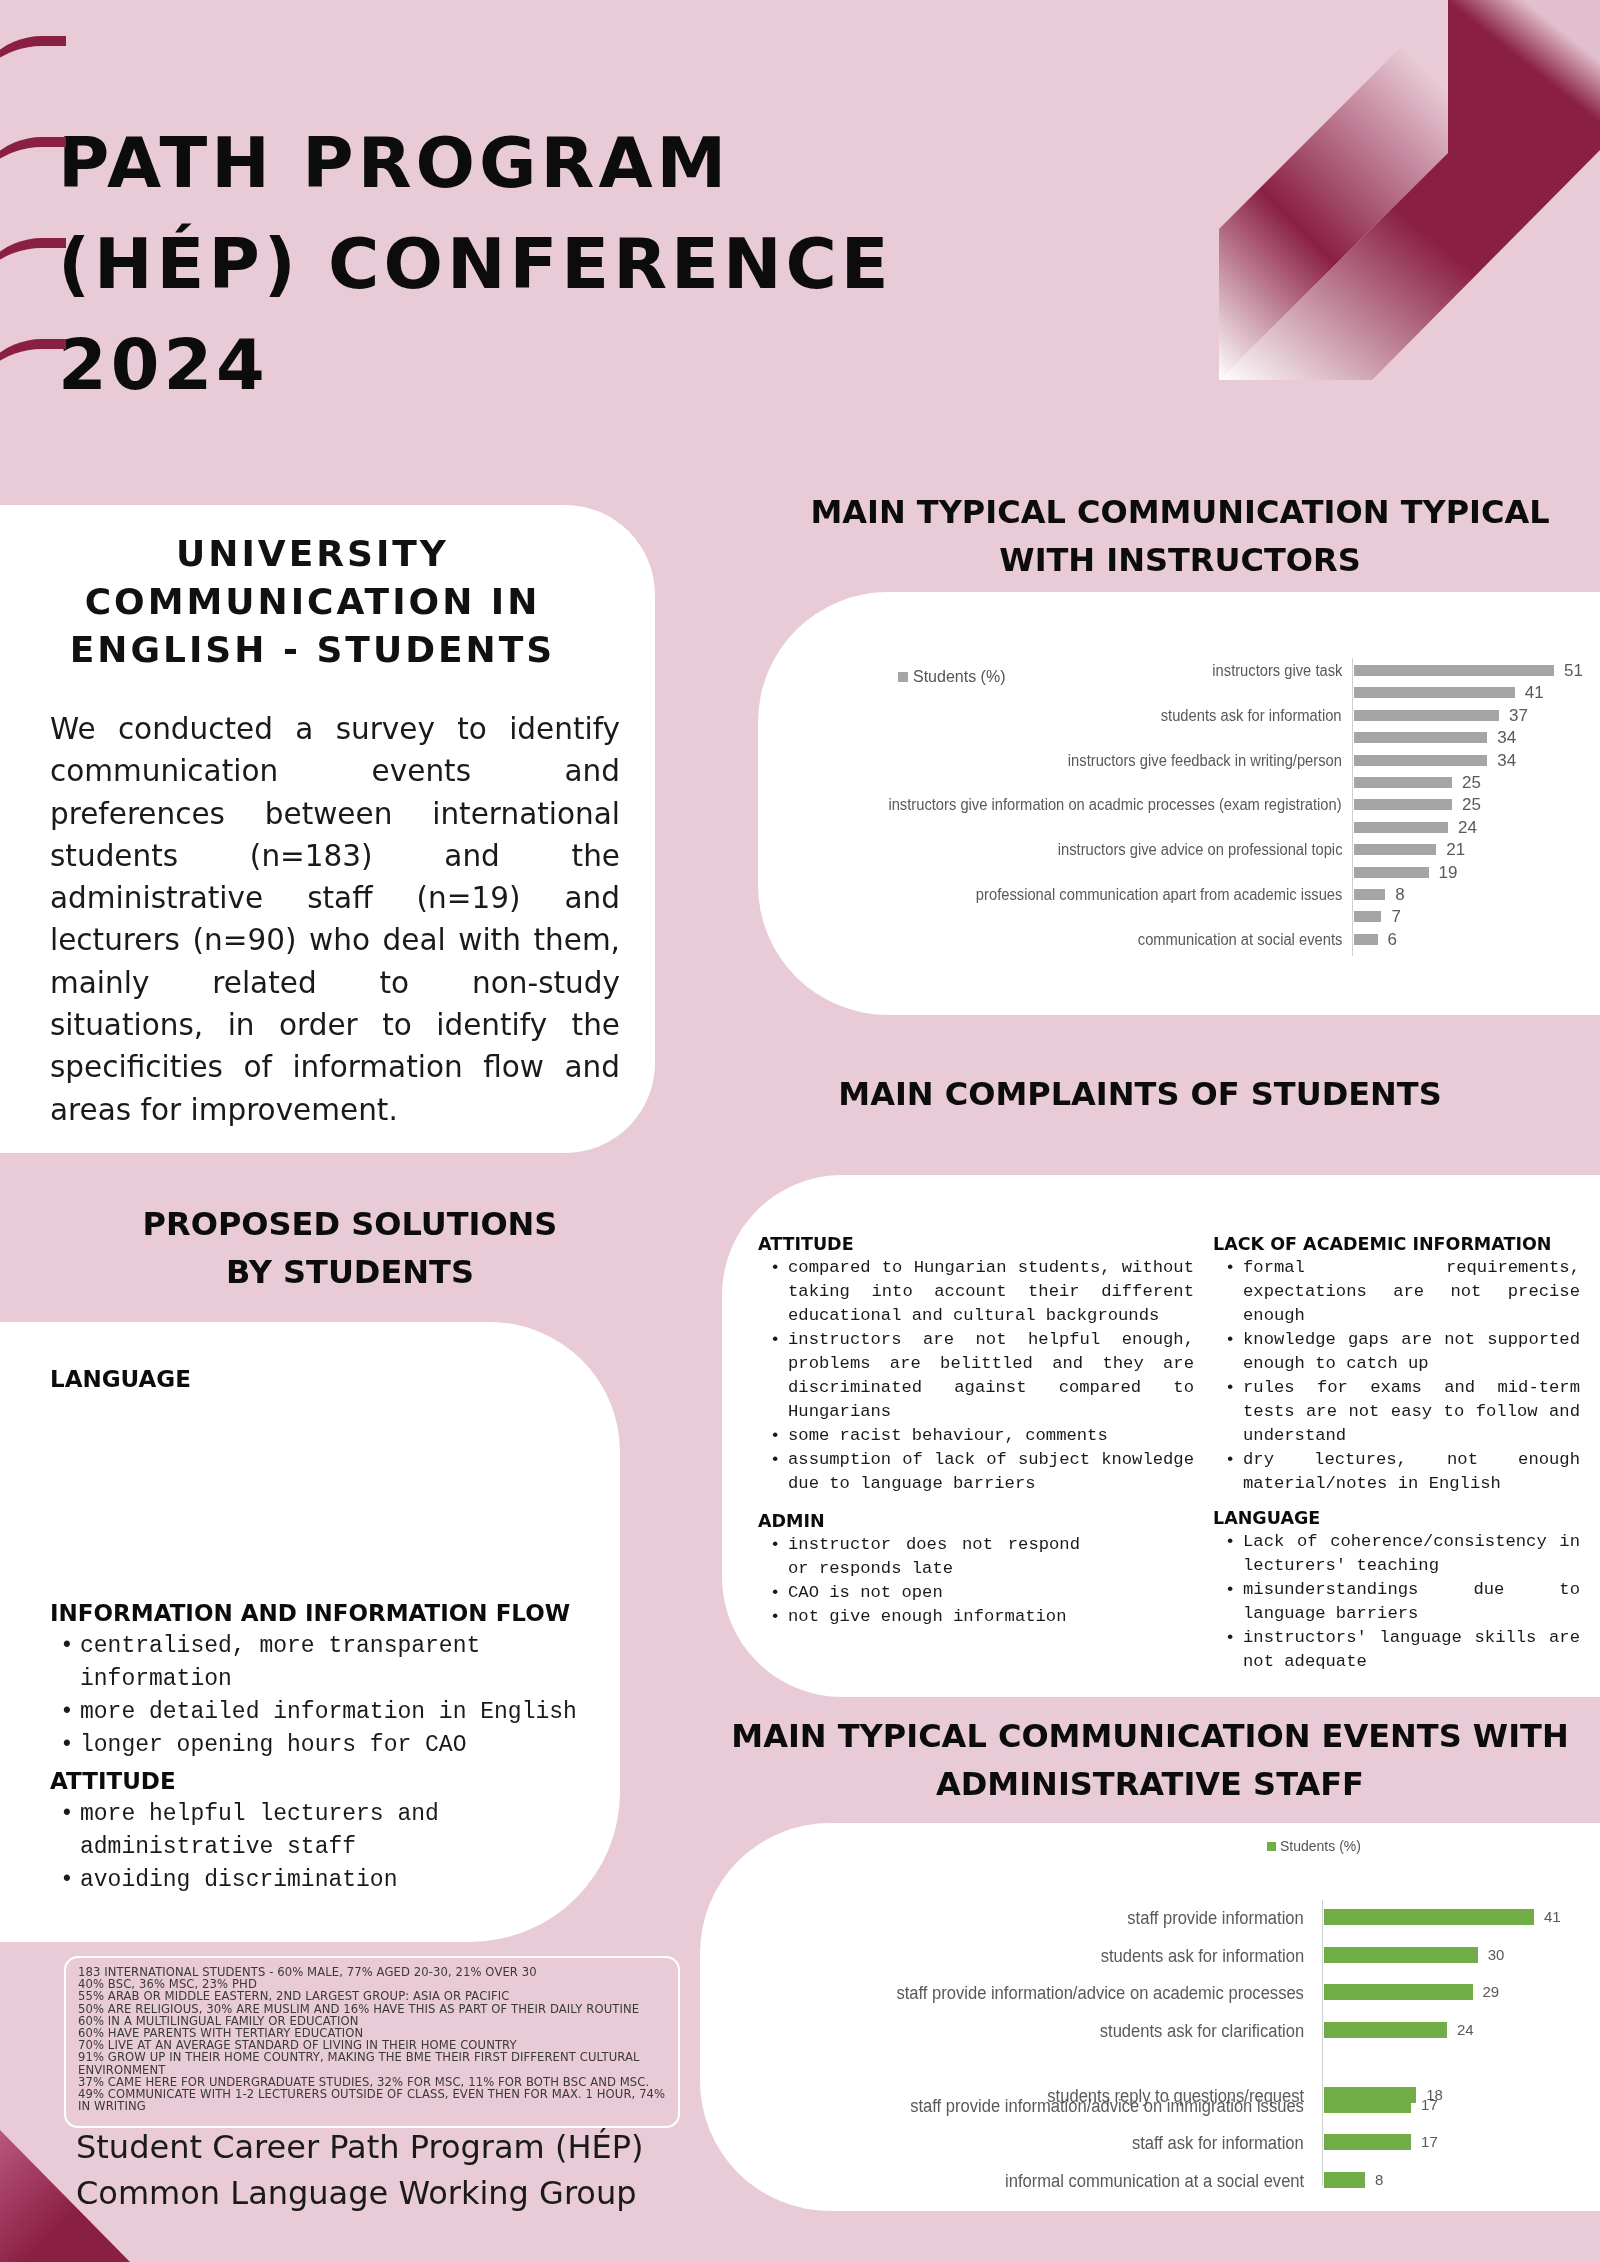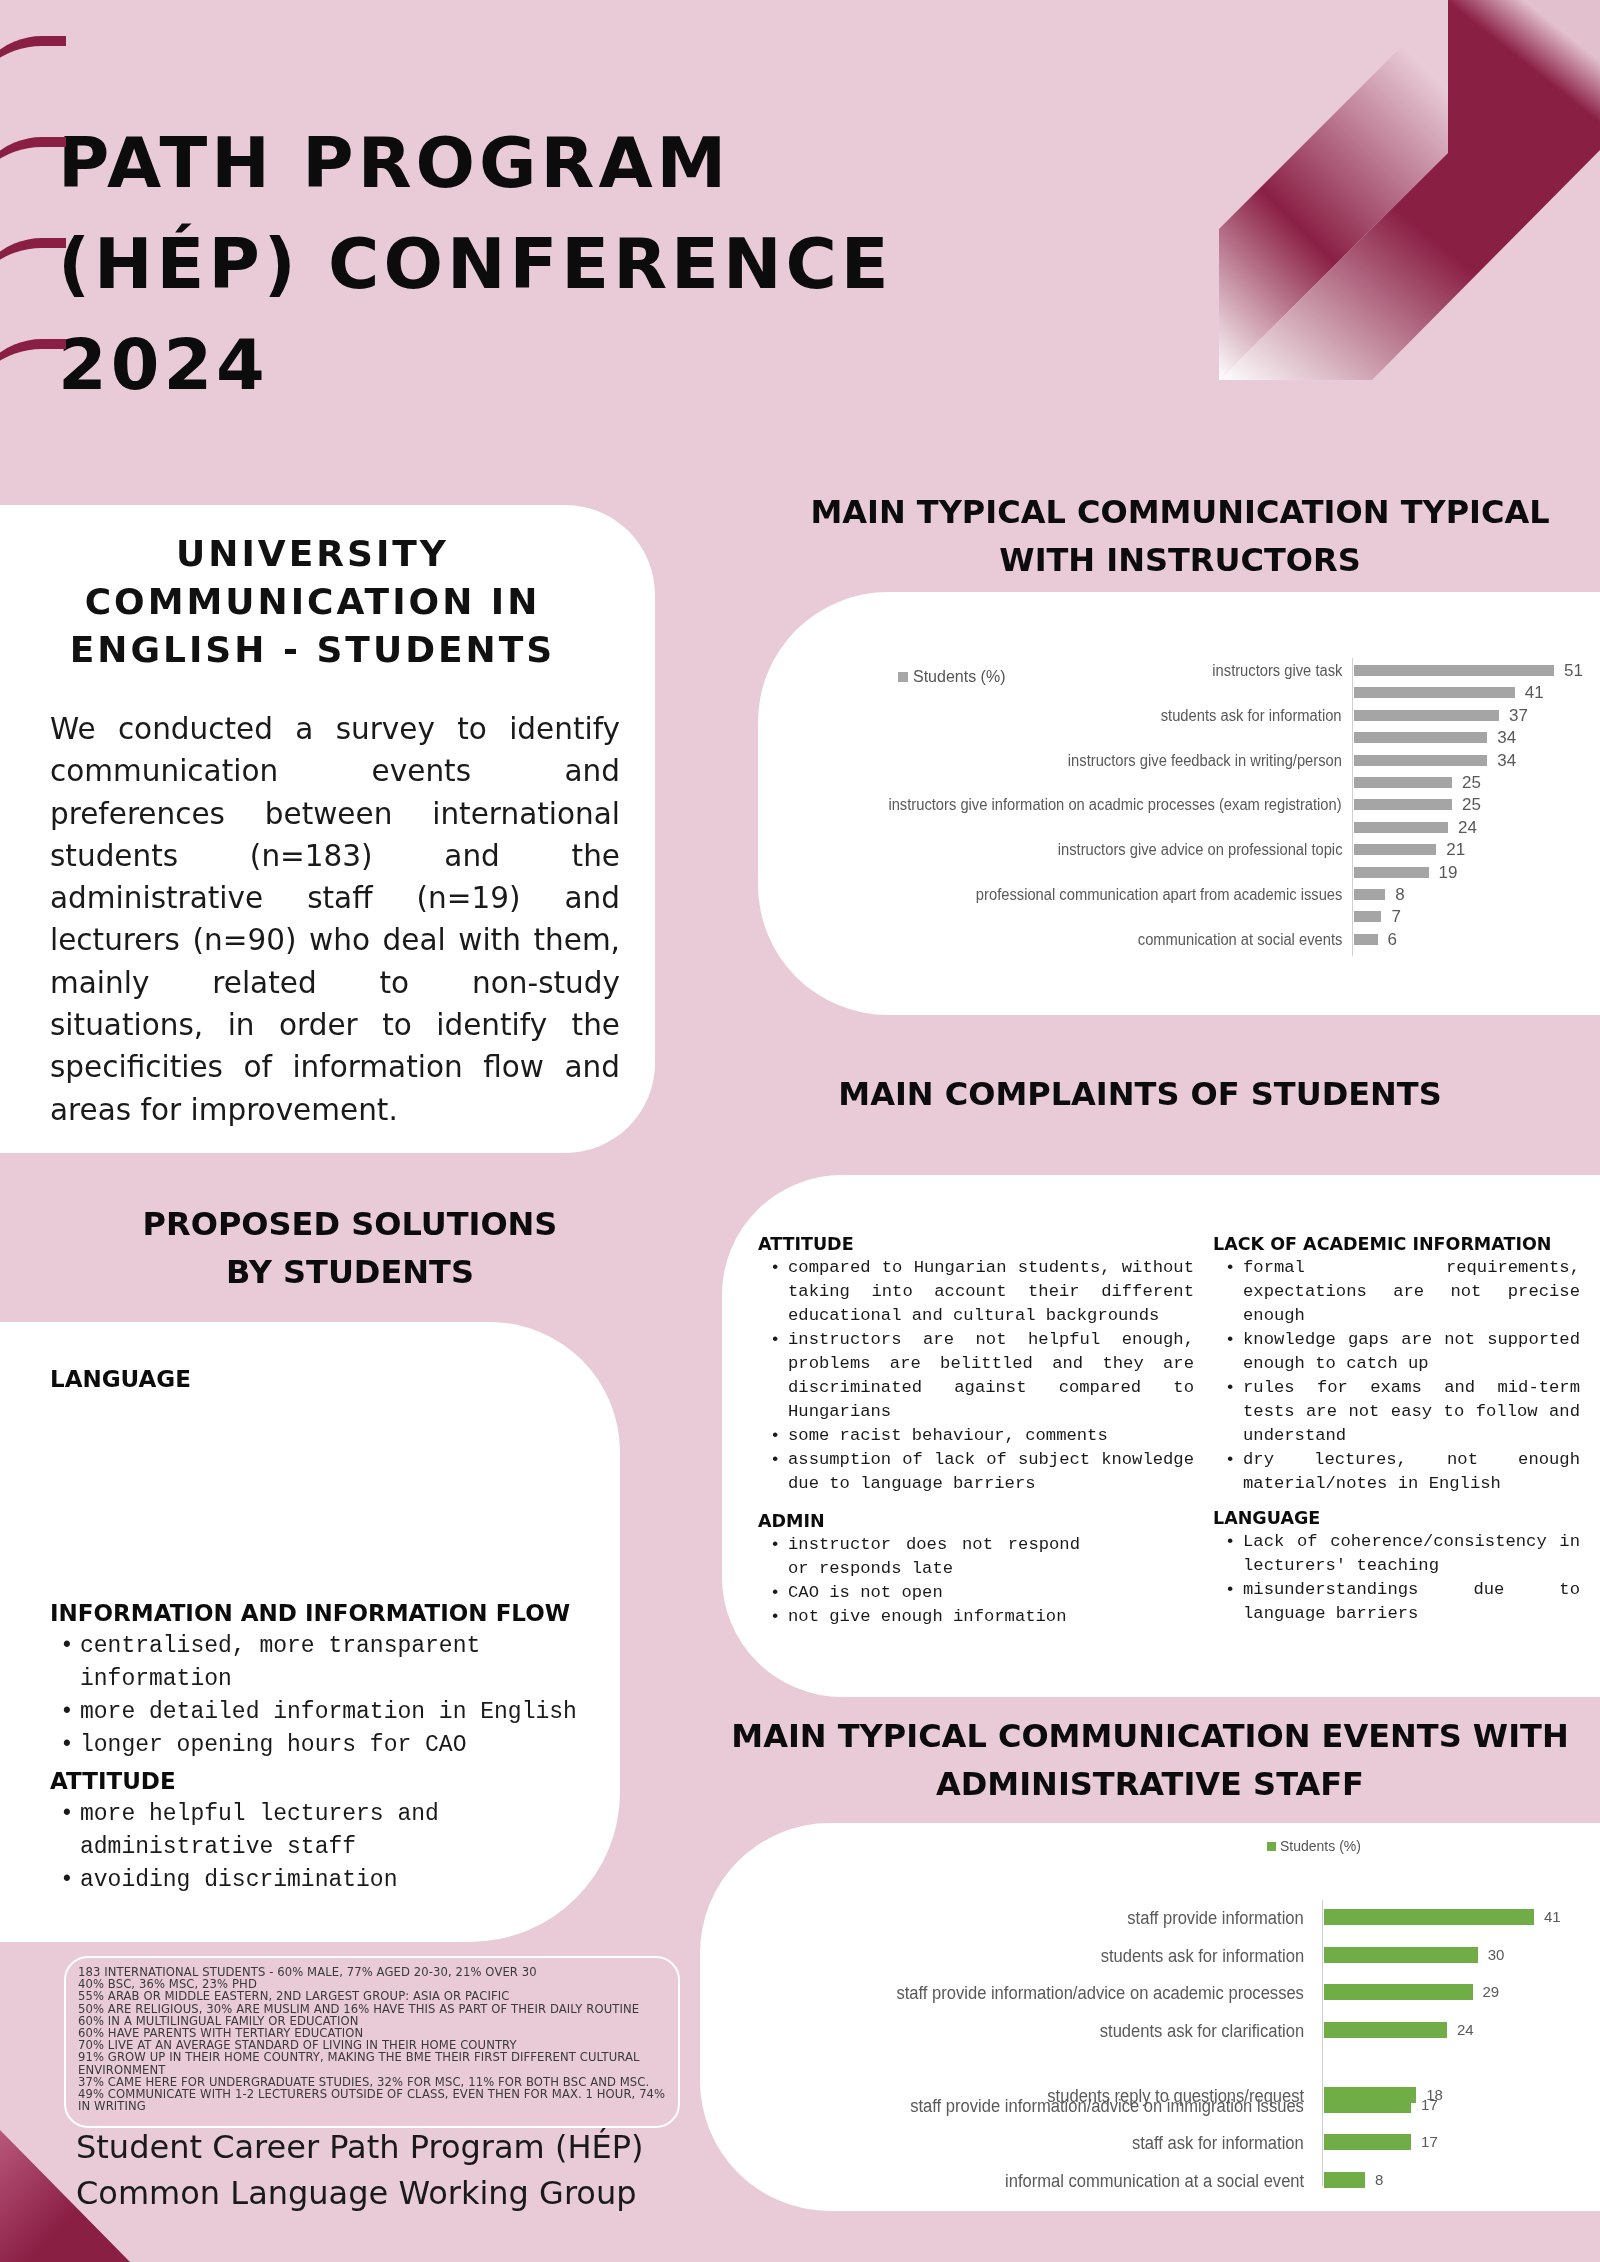--- a/index.html
+++ b/index.html
@@ -94,21 +94,21 @@
   .c2-legend .sw { display: inline-block; width: 9px; height: 9px; background: #70ad47; margin-right: 4px; }
   .c2-axis { position: absolute; left: 622px; top: 70px; width: 1px; height: 286px; background: #d0d0d0; }
   .c2-row { position: absolute; left: 0; height: 26px; width: 900px; }
   .c2-label { position: absolute; right: 296px; top: 0; font-family: "Liberation Sans", sans-serif; font-size: 18px; line-height: 26px; color: #595959; white-space: nowrap; transform: scaleX(0.92); transform-origin: right center; }
   .c2-bar { position: absolute; left: 624px; top: 4px; height: 16px; background: #70ad47; }
   .c2-val { position: absolute; top: 0; font-family: "Liberation Sans", sans-serif; font-size: 15px; line-height: 24px; color: #595959; }
 
   
   .demo-box {
     position: absolute; left: 64px; top: 1956px; width: 616px; height: 172px;
-    border: 2px solid #fff; border-radius: 24px; padding: 8px 10px 6px 12px;
+    border: 2px solid #fff; border-radius: 14px; padding: 8px 10px 6px 12px;
   }
   .demo-box p { font-size: 11.6px; line-height: 12.2px; color: #3a3a3a; text-transform: uppercase; letter-spacing: 0.1px; }
 
   
   .footer { left: 76px; top: 2124px; width: 640px; font-size: 32px; line-height: 46px; color: #1a1a1a; }
   .corner-tri { left: 0; top: 2130px; width: 130px; height: 132px; }
 </style>
 </head>
 <body>
 
@@ -302,20 +302,21 @@
     <li>instructor does not respond or responds late</li>
     <li>CAO is not open</li>
     <li>not give enough information</li>
   </ul>
 </div>
 <div class="cmp-group" style="left:1213px; top:1506px; width:367px;">
   <div class="grp-title">LANGUAGE</div>
   <ul class="bul">
     <li>Lack of coherence/consistency in lecturers' teaching</li>
     <li>misunderstandings due to language barriers</li>
+    <li>instructors' language skills are not adequate</li>
   </ul>
 </div>
 
 <div class="sec-heading h-admin">
   <div>MAIN TYPICAL COMMUNICATION EVENTS WITH</div>
   <div>ADMINISTRATIVE STAFF</div>
 </div>
 
 <div class="abs chart2" id="chart2">
   <div class="c2-legend"><span class="sw"></span><span>Students (%)</span></div>

